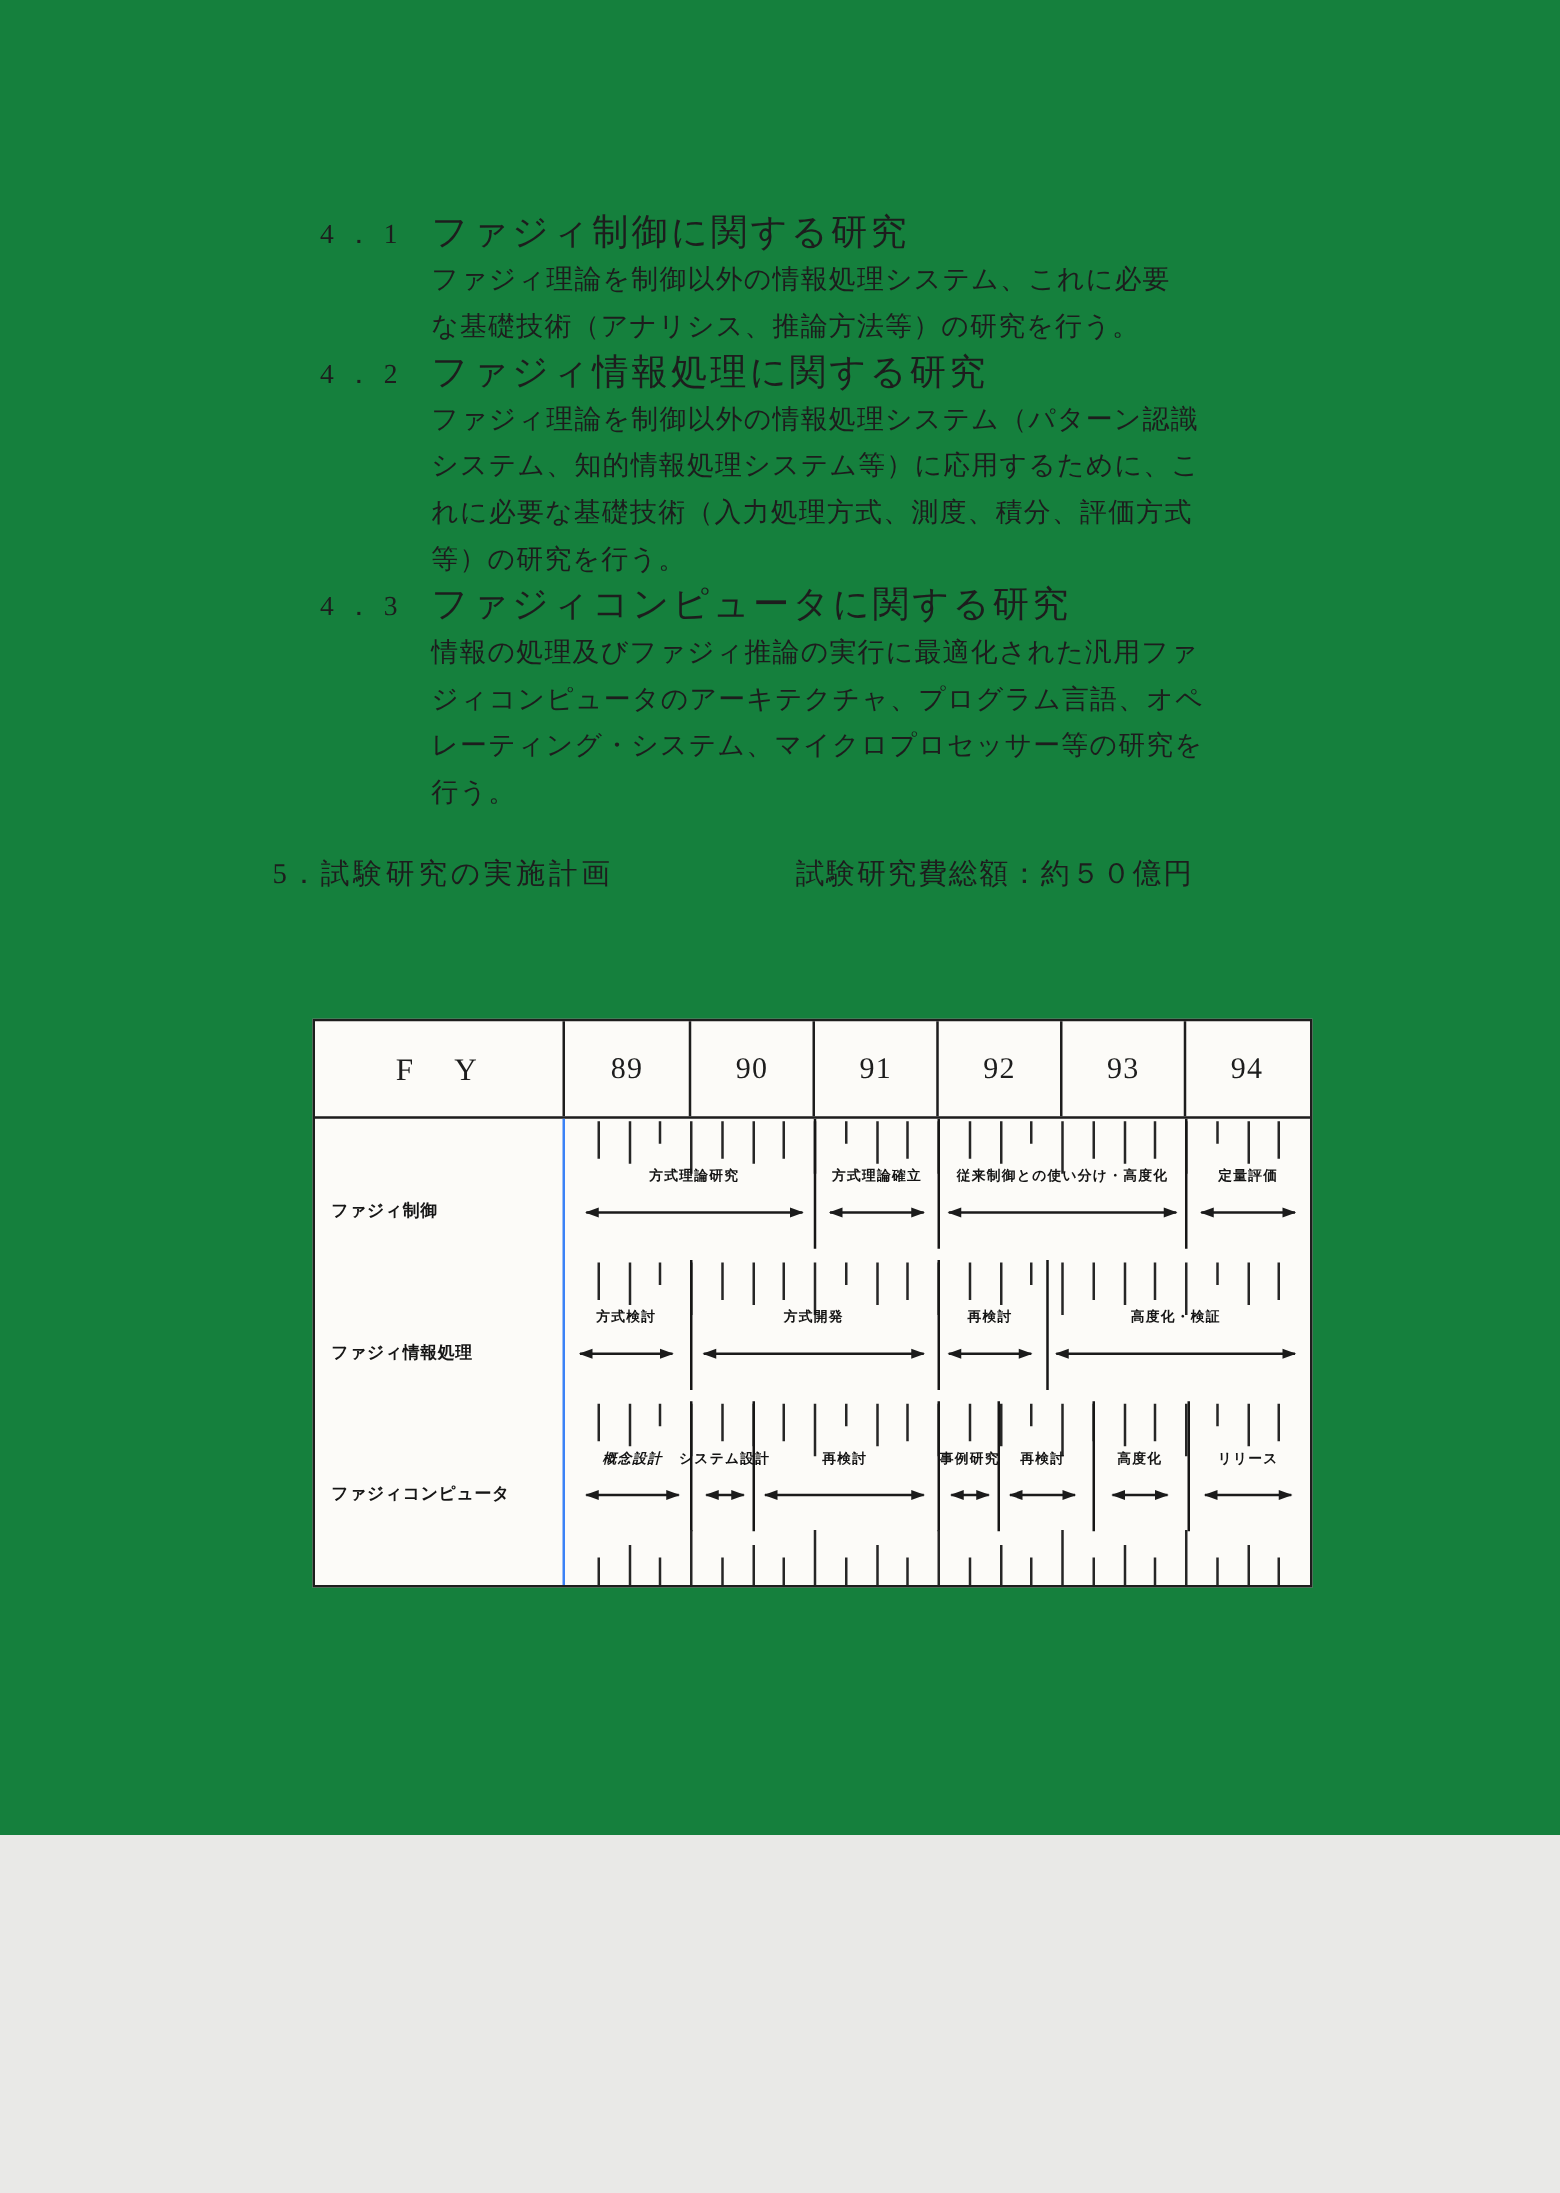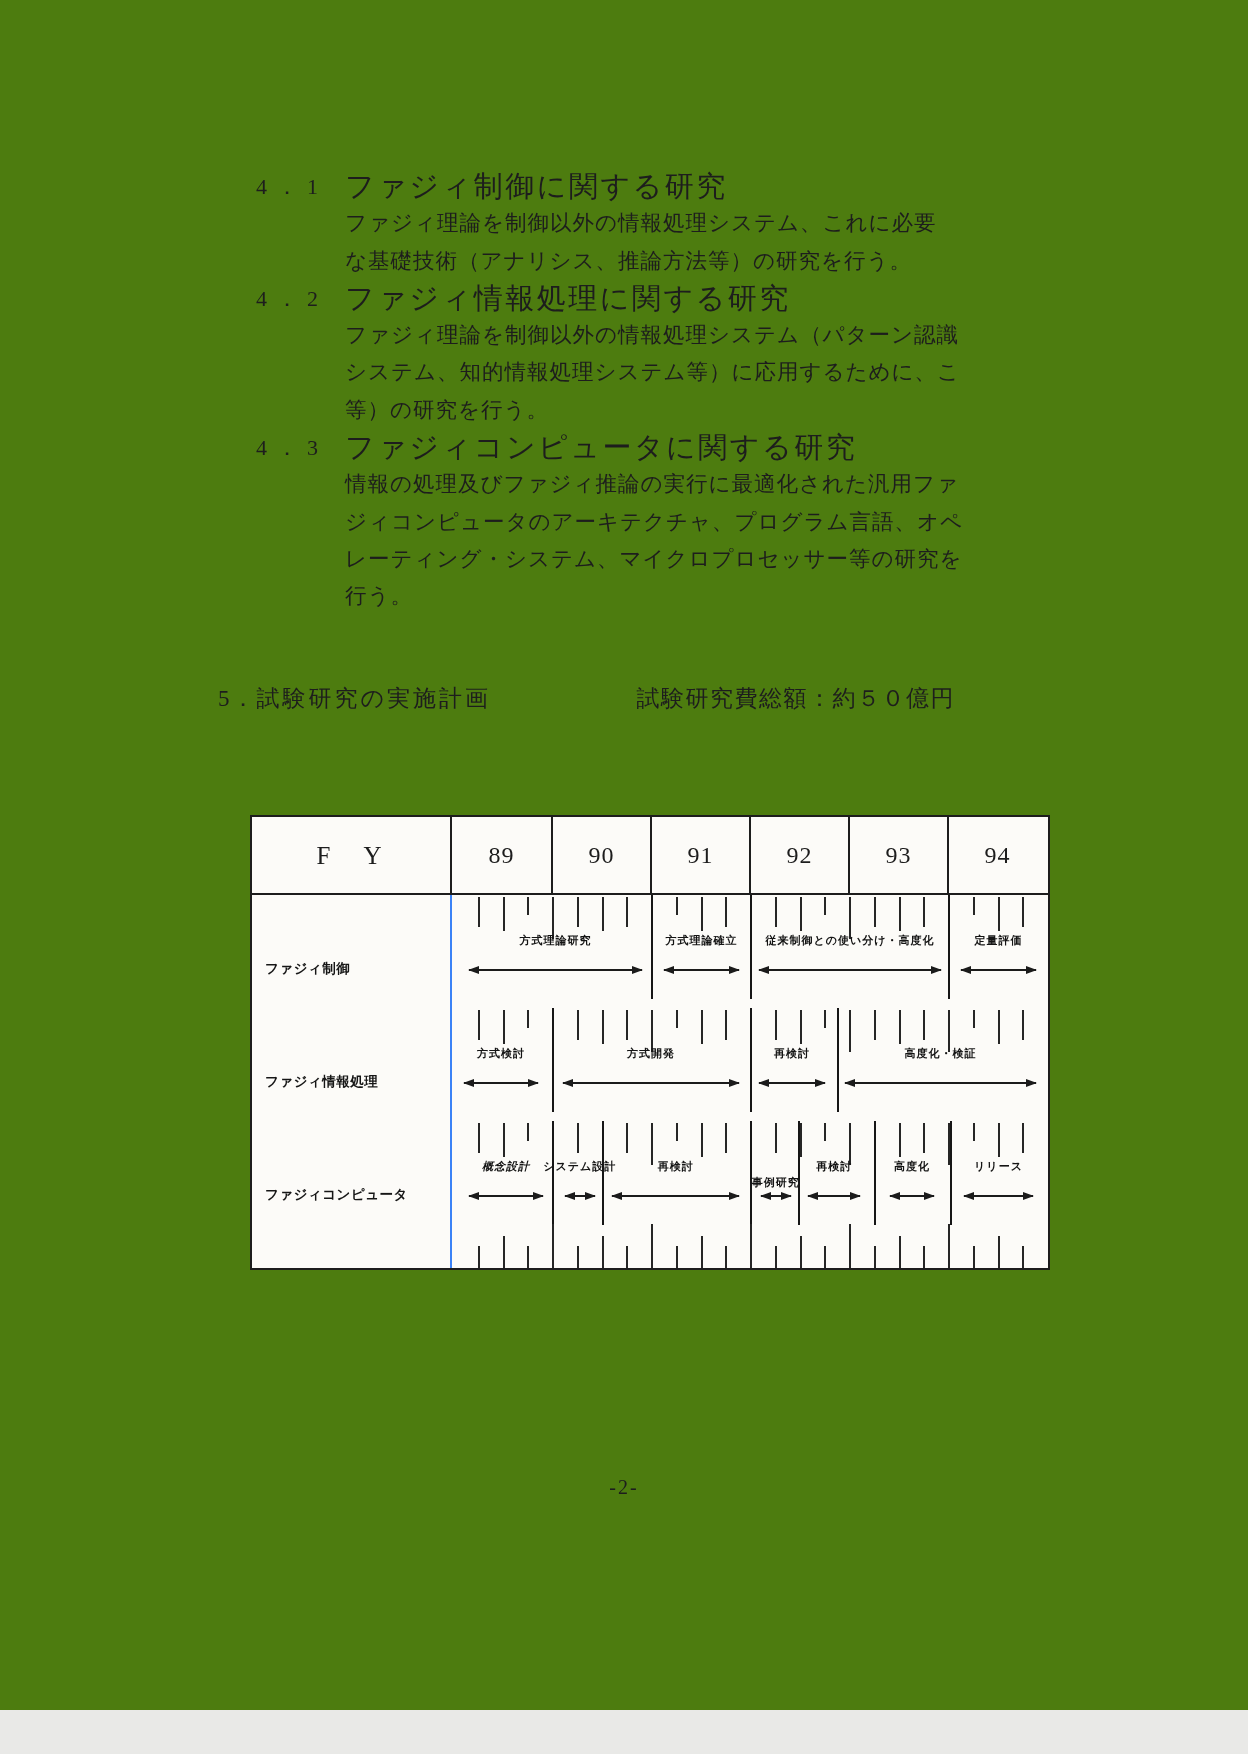--- a/index.html
+++ b/index.html
@@ -2,22 +2,22 @@
 <html><head>
 <meta charset="utf-8">
 <style>
   html,body{margin:0;padding:0;}
   body{
     width:1248px;height:1754px;
     background:#e9e9e7;
     font-family:"Liberation Serif","DejaVu Serif",serif;
   }
   .page{
-    position:relative;width:1248px;height:1710px;
-    background:#4d7c0f;color:#1d1d1d;overflow:hidden;
+    position:relative;width:1248px;height:1468px;
+    background:#15803d;color:#1d1d1d;overflow:hidden;
   }
 
   
   .text-block{position:absolute;left:256px;top:168px;width:720px;}
   .sec-line{height:37.3px;line-height:37.3px;font-size:21.5px;letter-spacing:1px;white-space:nowrap;}
   .sec-heading{display:flex;}
   .sec-no{display:inline-block;width:89px;font-size:22px;letter-spacing:9px;}
   .sec-title{font-size:29px;letter-spacing:2.5px;}
   .sec-body{margin-left:89px;}
 
@@ -100,20 +100,21 @@
     </div>
     <div class="sec-line sec-body">ファジィ理論を制御以外の情報処理システム、これに必要</div>
     <div class="sec-line sec-body">な基礎技術（アナリシス、推論方法等）の研究を行う。</div>
 
     <div class="sec-line sec-heading">
       <span class="sec-no">4．2</span>
       <span class="sec-title">ファジィ情報処理に関する研究</span>
     </div>
     <div class="sec-line sec-body">ファジィ理論を制御以外の情報処理システム（パターン認識</div>
     <div class="sec-line sec-body">システム、知的情報処理システム等）に応用するために、こ</div>
+    <div class="sec-line sec-body">れに必要な基礎技術（入力処理方式、測度、積分、評価方式</div>
     <div class="sec-line sec-body">等）の研究を行う。</div>
 
     <div class="sec-line sec-heading">
       <span class="sec-no">4．3</span>
       <span class="sec-title">ファジィコンピュータに関する研究</span>
     </div>
     <div class="sec-line sec-body">情報の処理及びファジィ推論の実行に最適化された汎用ファ</div>
     <div class="sec-line sec-body">ジィコンピュータのアーキテクチャ、プログラム言語、オペ</div>
     <div class="sec-line sec-body">レーティング・システム、マイクロプロセッサー等の研究を</div>
     <div class="sec-line sec-body">行う。</div>
@@ -238,21 +239,21 @@
         <div class="phase-boundary" style="left: 296px; top: 226px; height: 104px;"></div>
         <div class="phase-boundary" style="left: 343.52px; top: 226px; height: 104px;"></div>
         <div class="phase-boundary" style="left: 419.75px; top: 226px; height: 104px;"></div>
         <div class="phase-boundary" style="left: 495.98px; top: 226px; height: 104px;"></div>
         <div class="phase-label" style="left: 51.975px; top: 264px; font-style: italic;">概念設計</div>
         <div class="phase-arrow" style="left: 14.85px; width: 74.25px; top: 300px;"></div>
         <div class="phase-label" style="left: 125.73px; top: 264px;">システム設計</div>
         <div class="phase-arrow" style="left: 110.88px; width: 29.7px; top: 300px;"></div>
         <div class="phase-label" style="left: 221.76px; top: 264px;">再検討</div>
         <div class="phase-arrow" style="left: 158.4px; width: 126.72px; top: 300px;"></div>
-        <div class="phase-label" style="left: 321.75px; top: 264px; margin-top: 16px;">事例研究</div>
+        <div class="phase-label" style="left: 321.75px; top: 264px;">事例研究</div>
         <div class="phase-arrow" style="left: 306.9px; width: 29.7px; top: 300px;"></div>
         <div class="phase-label" style="left: 380.16px; top: 264px;">再検討</div>
         <div class="phase-arrow" style="left: 354.42px; width: 51.48px; top: 300px;"></div>
         <div class="phase-label" style="left: 457.875px; top: 264px;">高度化</div>
         <div class="phase-arrow" style="left: 435.6px; width: 44.55px; top: 300px;"></div>
         <div class="phase-label" style="left: 544.5px; top: 264px;">リリース</div>
         <div class="phase-arrow" style="left: 509.85px; width: 69.3px; top: 300px;"></div>
         <div class="ruler-tick" style="left: 23.75px; bottom: 0px; height: 22px;"></div>
         <div class="ruler-tick" style="left: 48.5px; bottom: 0px; height: 32px;"></div>
         <div class="ruler-tick" style="left: 73.25px; bottom: 0px; height: 22px;"></div>

